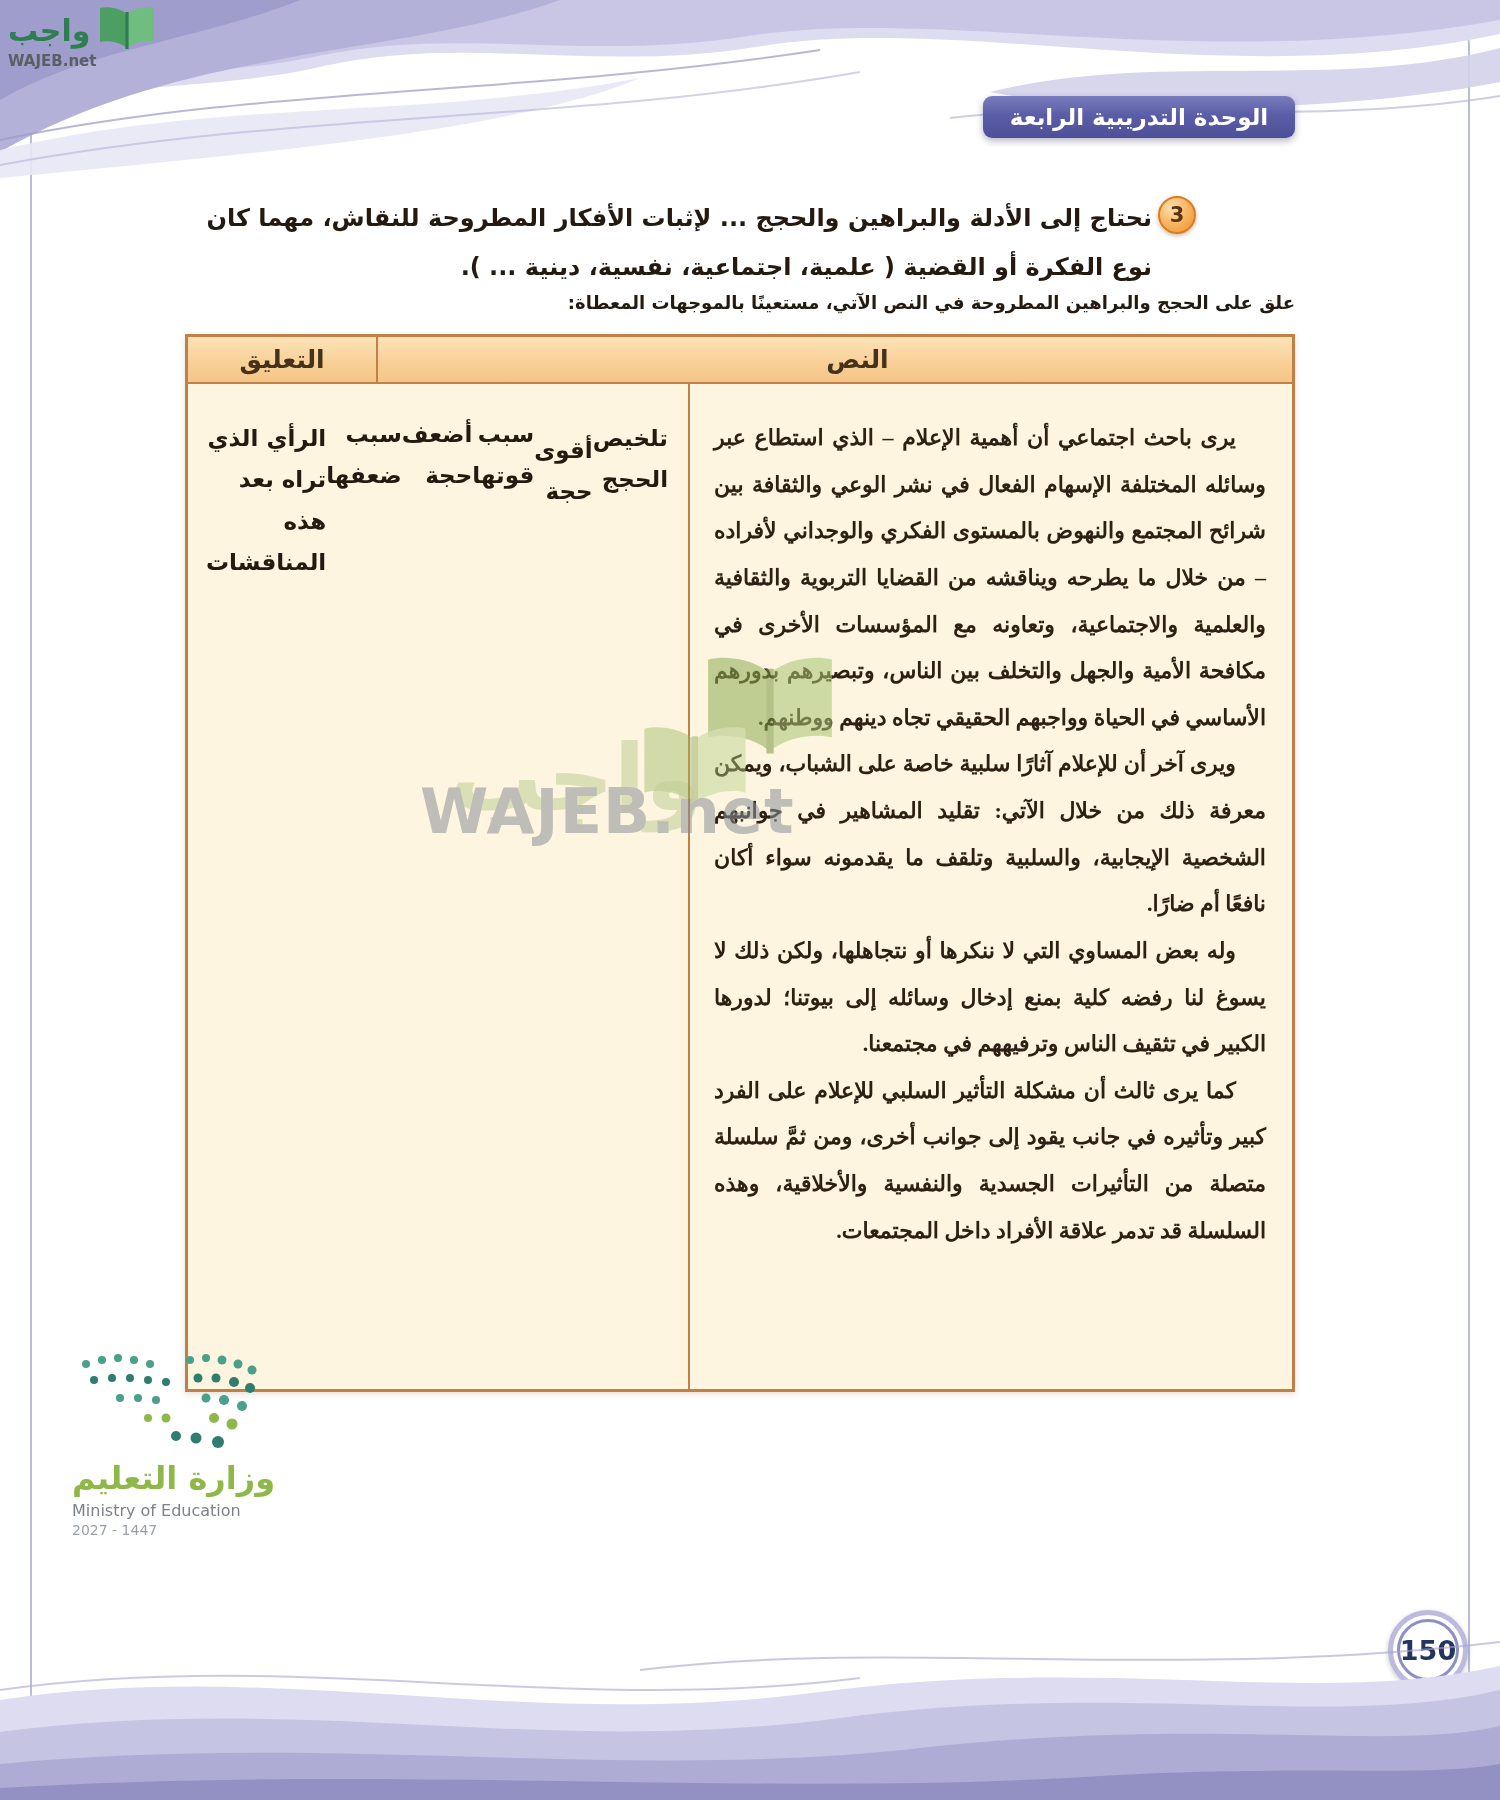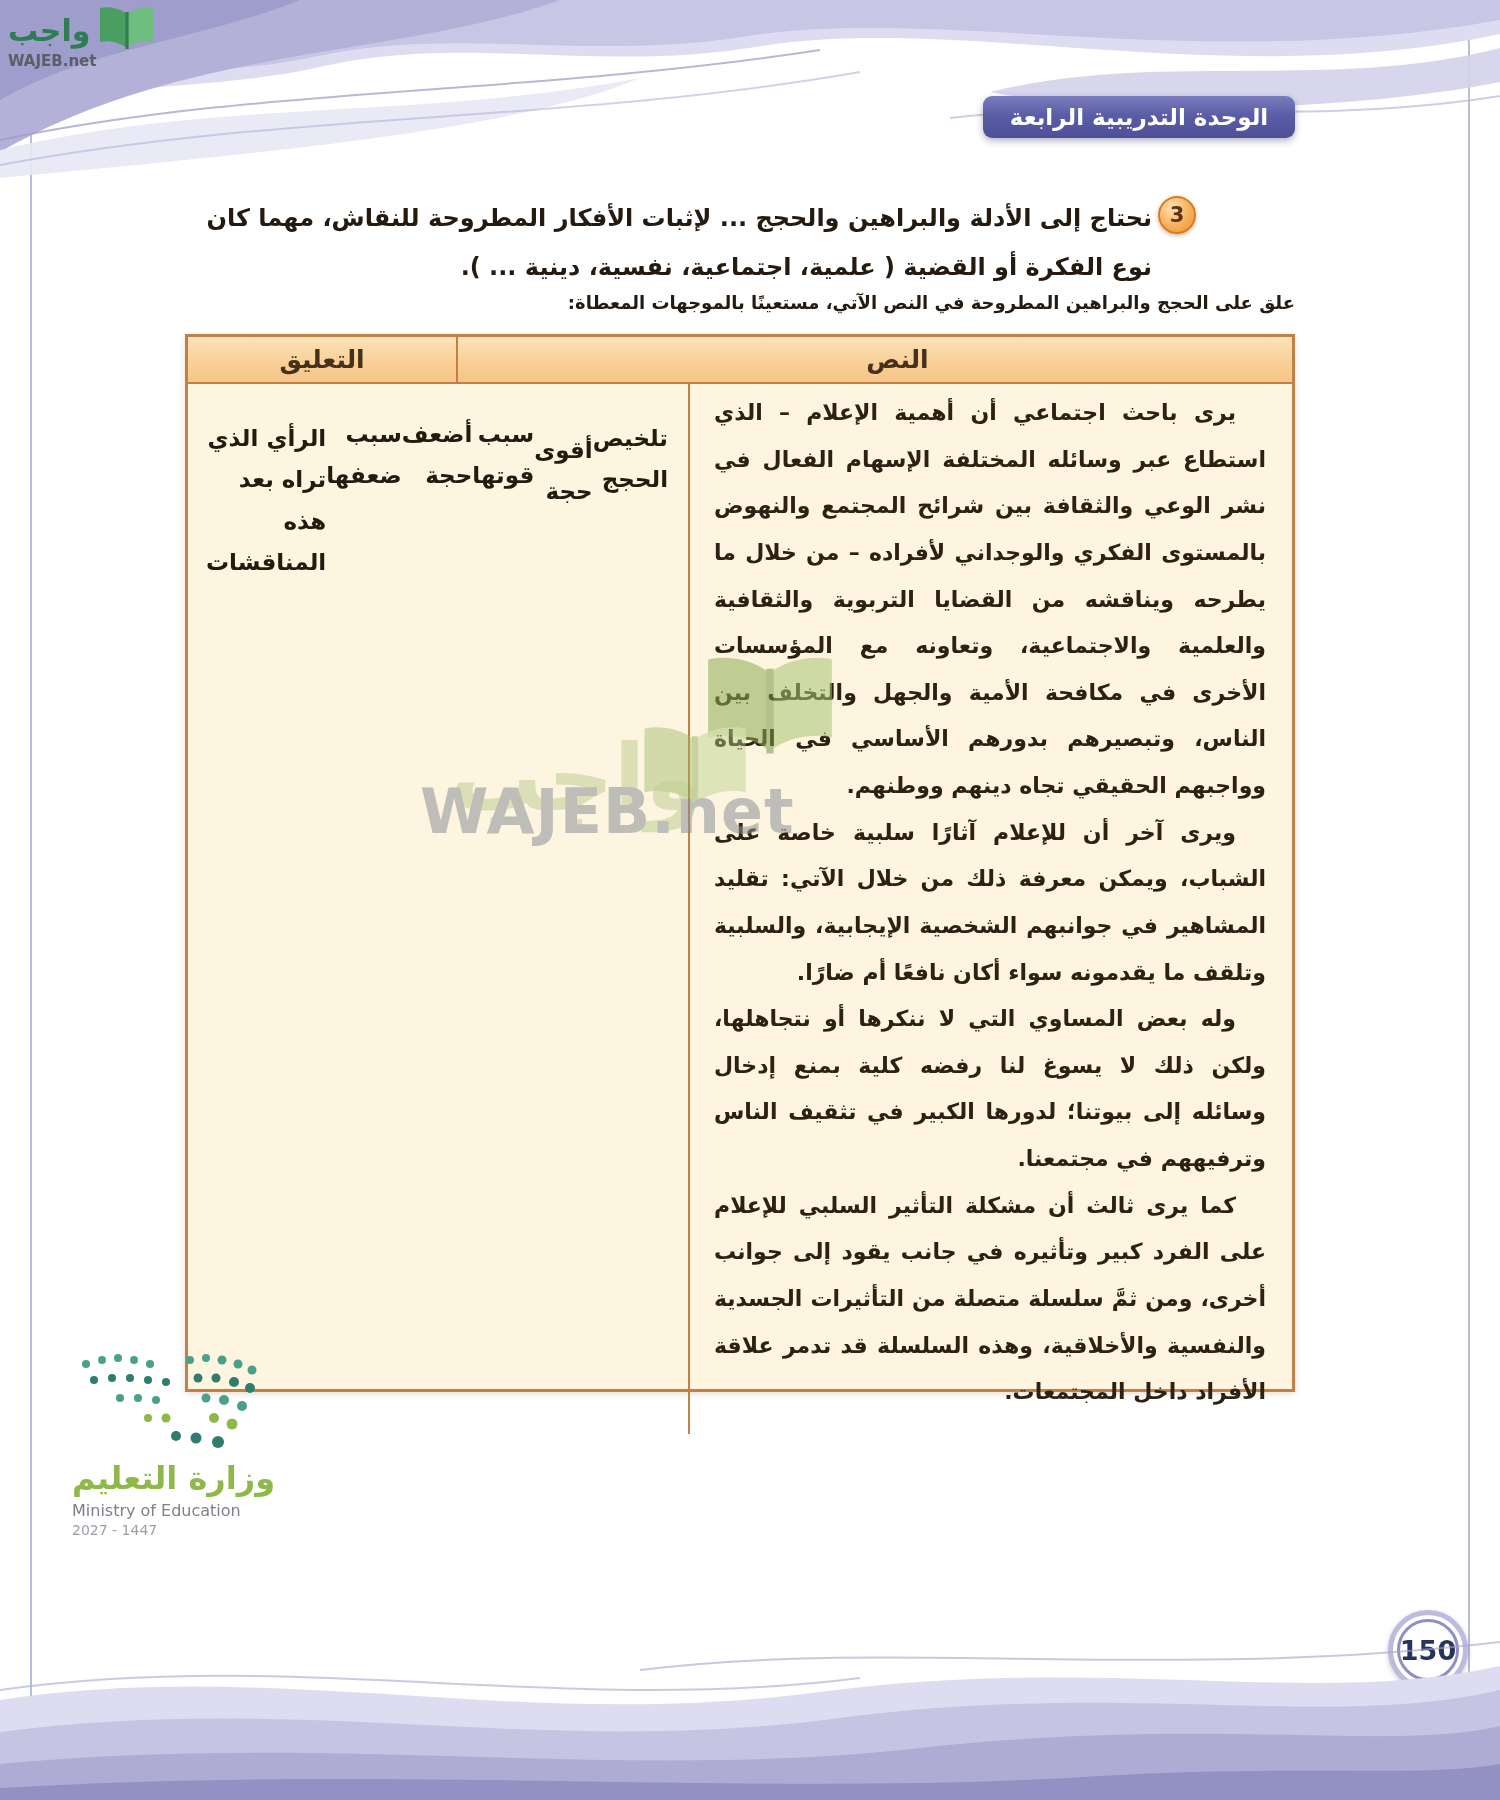--- a/index.html
+++ b/index.html
@@ -68,27 +68,28 @@
   }
   .t-head {
     display:flex; height:47px; flex:0 0 47px;
     background:linear-gradient(180deg,#fce3b8 0%,#f8cf96 60%,#f5c588 100%);
     border-bottom:2.5px solid #c08046;
   }
   .t-head .cell {
     display:flex; align-items:center; justify-content:center;
     font-size:25px; font-weight:bold; color:#46311a;
   }
-  .col-text { width:836px; border-left:2.5px solid #c08046;padding-left:45px; }
+  .col-text { width:916px; border-left:2.5px solid #c08046;padding-left:45px; }
   .col-comment { flex:1; }
 
   .t-body { display:flex; flex:1; }
   .body-text {
     width:908px; border-left:2.5px solid #c08046;
-    padding:6px 26px 18px 24px;
+    padding:31px 26px 18px 24px;
+    font-family:Liberation Serif, serif;
   }
   .body-text p {
     direction:rtl; text-align:justify; text-align-last:right;
     font-size:22px; font-weight:bold; color:#2e2114;
     line-height:2.12; text-indent:30px; margin:0;
   }
   .body-comment {
     flex:1; padding:10px 20px 0 18px;
     display:flex; flex-direction:row;
   }

